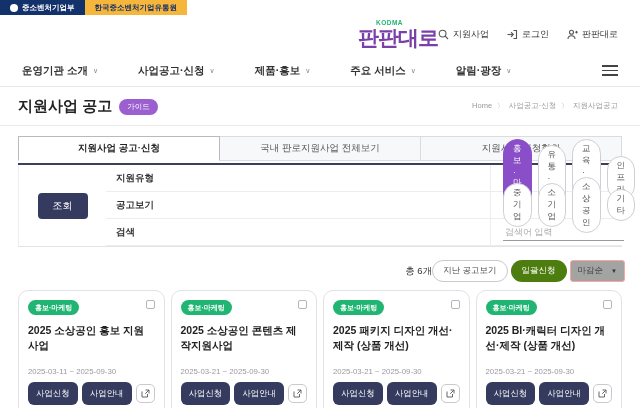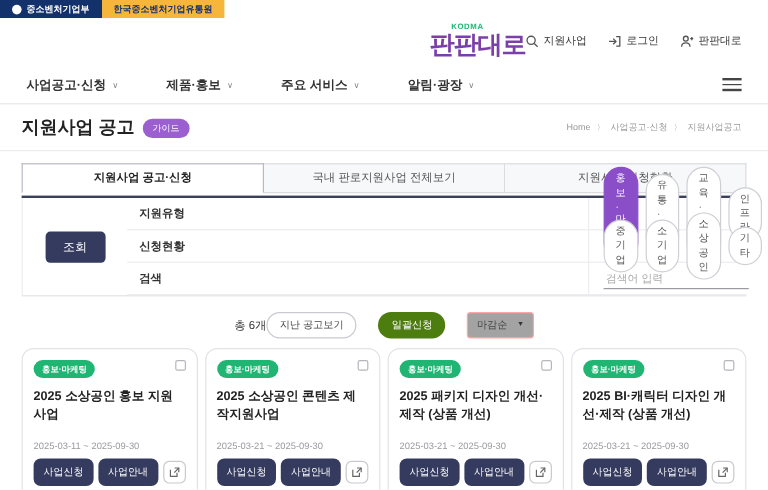--- a/index.html
+++ b/index.html
@@ -53,23 +53,23 @@
   .f-content { display:flex; align-items:center; gap:6px; padding-left:12px; border-left:1px solid #ededf0;
     border-bottom:1px solid #ededf0; height:27px; }
   .f-side { grid-row:1 / span 3; border-left:1px solid #ededf0; display:flex; align-items:center; justify-content:center; }
   .chip { font-size:8.5px; color:#555; border:1px solid #cfcfd4; border-radius:20px; padding:3px 9px; background:#fff; cursor:pointer; }
   .chip.selected { background:#8a4fc8; border-color:#8a4fc8; color:#fff; }
   .search-input { width:355px; border:none; border-bottom:1px solid #9a9aa0; font-size:9px; padding:3px 2px; color:#333; outline:none; background:transparent; }
   .search-input::placeholder { color:#aaa; }
   .submit-btn { background:#353b5e; color:#fff; border:none; border-radius:4px; font-size:10px; padding:6px 15px; cursor:pointer; }
 
   
-  .results-bar { display:flex; justify-content:center; align-items:center; margin:13px 15px 8px; }
+  .results-bar { display:flex; justify-content:flex-end; align-items:center; margin:13px 15px 8px; }
   .total { font-size:9.5px; color:#333; }
-  .rb-right { display:flex; gap:18px; align-items:center; }
+  .rb-right { display:flex; gap:3px; align-items:center; }
   .btn-outline { font-size:8.5px; color:#444; background:#fff; border:1px solid #c9c9cf; border-radius:13px; padding:4px 10px; cursor:pointer; }
   .btn-dark { font-size:8.5px; color:#fff; background:#4d7c0f; border:none; border-radius:13px; padding:5px 11px; cursor:pointer; }
   .sort-select { display:flex; align-items:center; gap:8px; font-size:8.5px; color:#444;
     border:1px solid #fca5a5; border-radius:3px; padding:4px 7px; background:#a3a3a3; cursor:pointer; }
   .sort-select .caret { font-size:6px; color:#333; }
 
   
   .cards { display:grid; grid-template-columns:repeat(4,1fr); gap:6px; margin:0 18px; }
   .card { border:1px solid #e2e2e7; border-radius:10px; padding:9px 9px 10px; height:138px;
     display:flex; flex-direction:column; background:#fff; }
@@ -130,20 +130,24 @@
             <line x1="9.5" y1="1.9" x2="9.5" y2="4.5" stroke="#555" stroke-width="1.1"></line>
           </svg>
       </span>
       <span>판판대로</span>
     </div>
   </div>
 </div>
 
 <div class="nav">
   <div class="nav-item">
+    <span>운영기관 소개</span>
+    <span class="chev">∨</span>
+  </div>
+  <div class="nav-item">
     <span>사업공고·신청</span>
     <span class="chev">∨</span>
   </div>
   <div class="nav-item">
     <span>제품·홍보</span>
     <span class="chev">∨</span>
   </div>
   <div class="nav-item">
     <span>주요 서비스</span>
     <span class="chev">∨</span>
@@ -186,21 +190,21 @@
     <span class="chip selected">홍보·마케팅</span>
     <span class="chip">유통·판로</span>
     <span class="chip">교육·컨설팅</span>
     <span class="chip">인프라</span>
 
   </div>
   <div class="f-side">
     <button class="submit-btn">조회</button>
   </div>
 
-  <div class="f-label">신청현황</div>
+  <div class="f-label">공고보기</div>
   <div class="f-content">
     <span class="chip">중기업</span>
     <span class="chip">소기업</span>
     <span class="chip">소상공인</span>
     <span class="chip">기타</span>
   </div>
 
   <div class="f-label">검색</div>
   <div class="f-content">
     <input class="search-input" type="text" placeholder="검색어 입력" style="">

